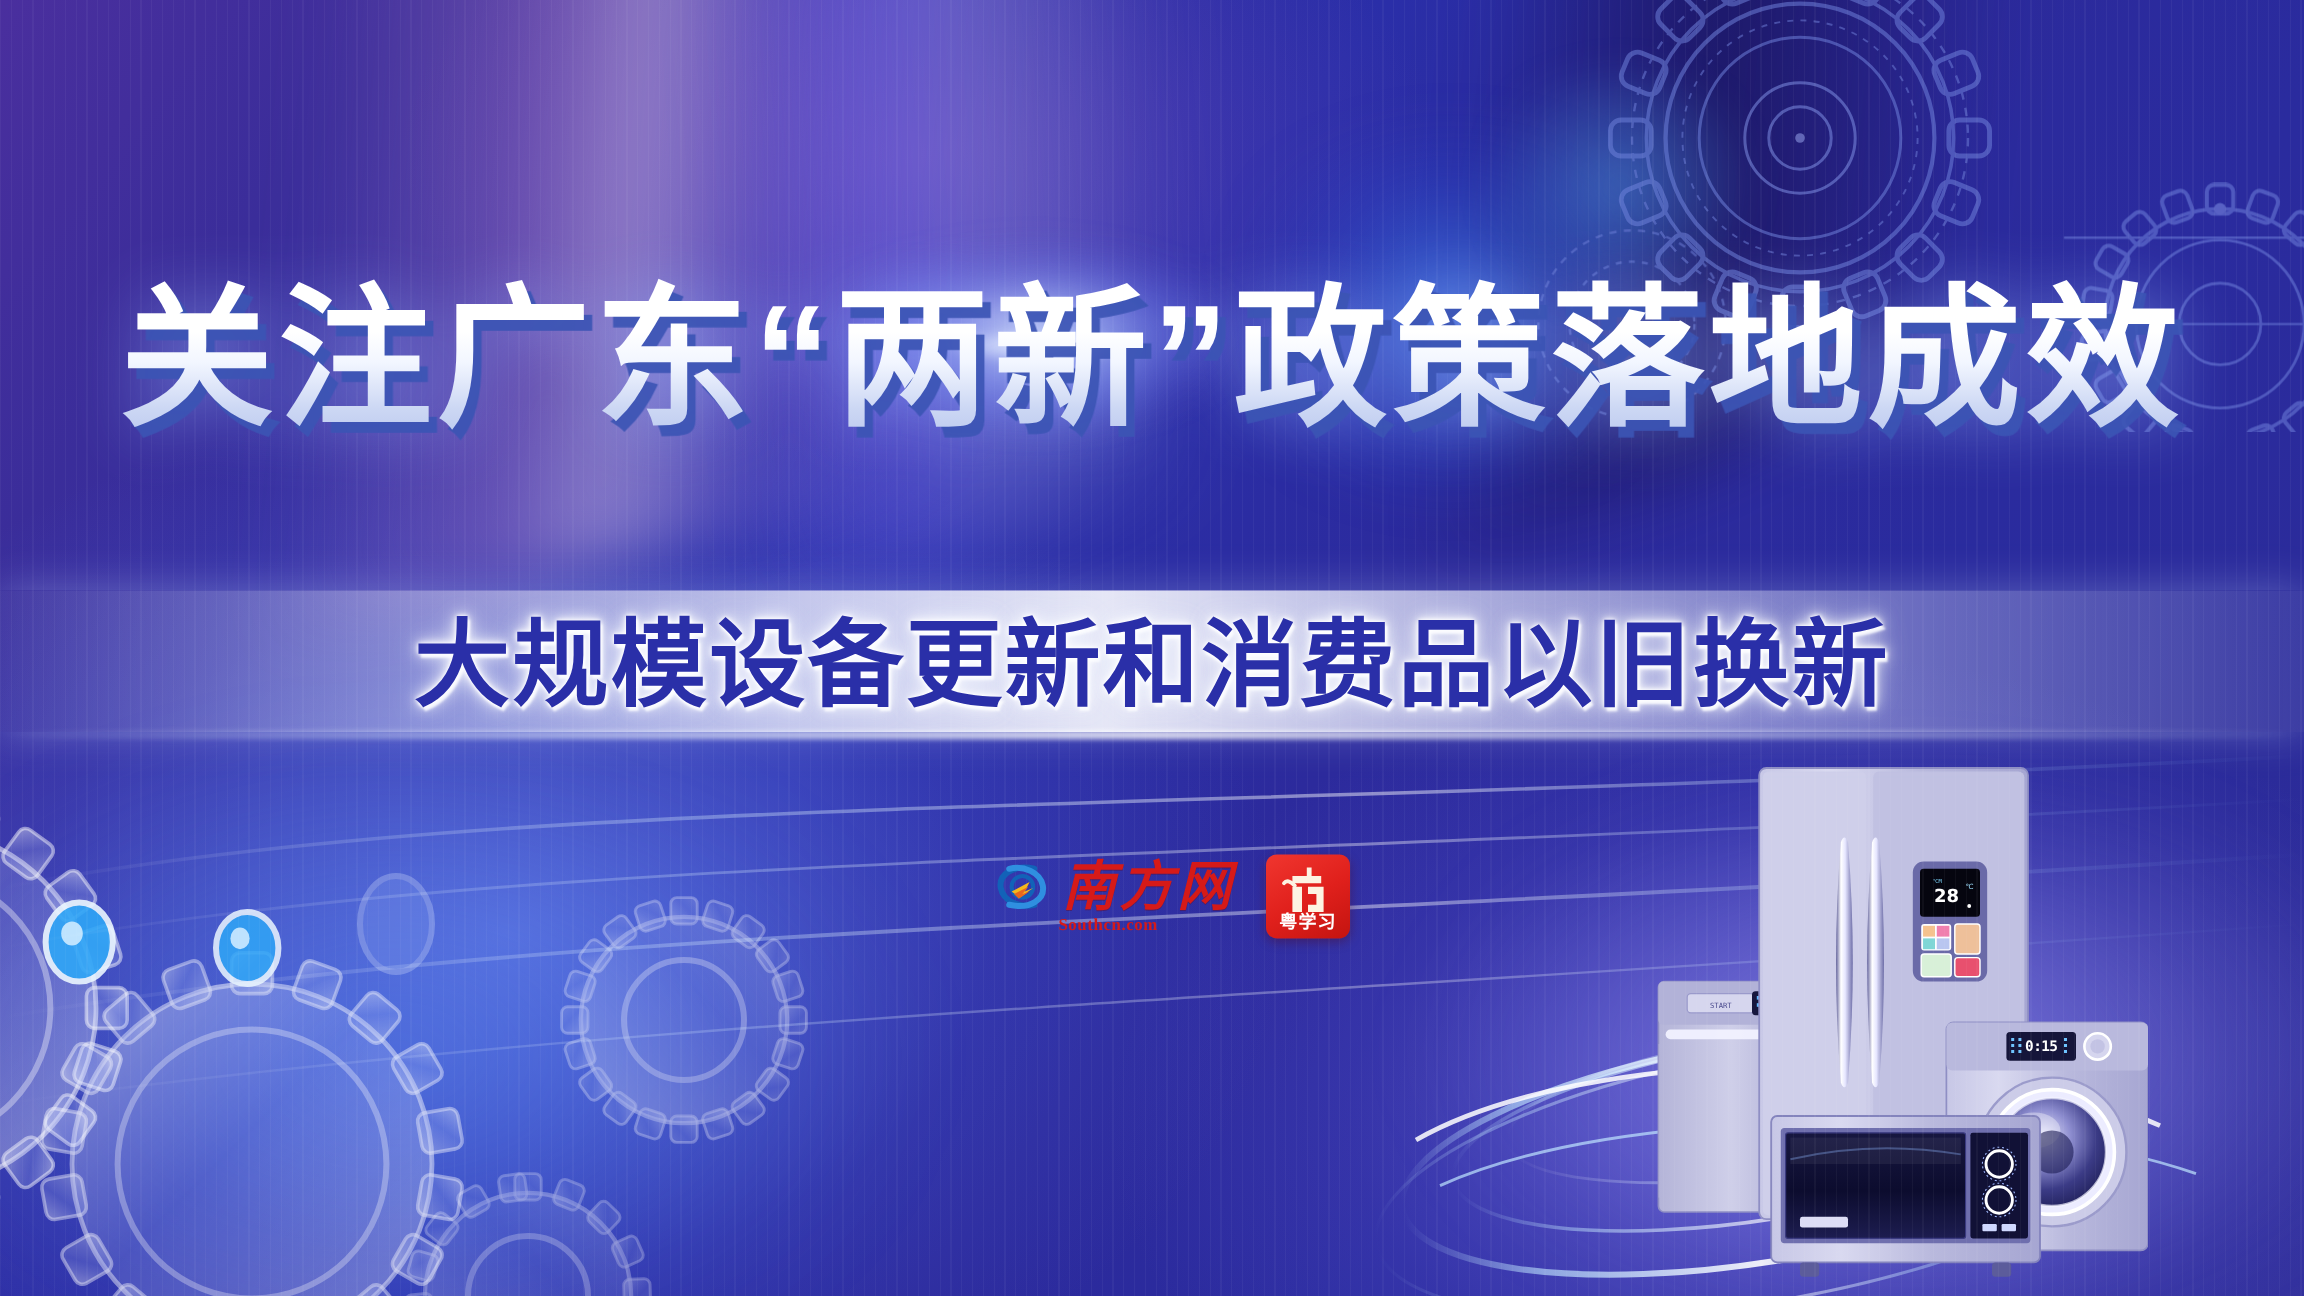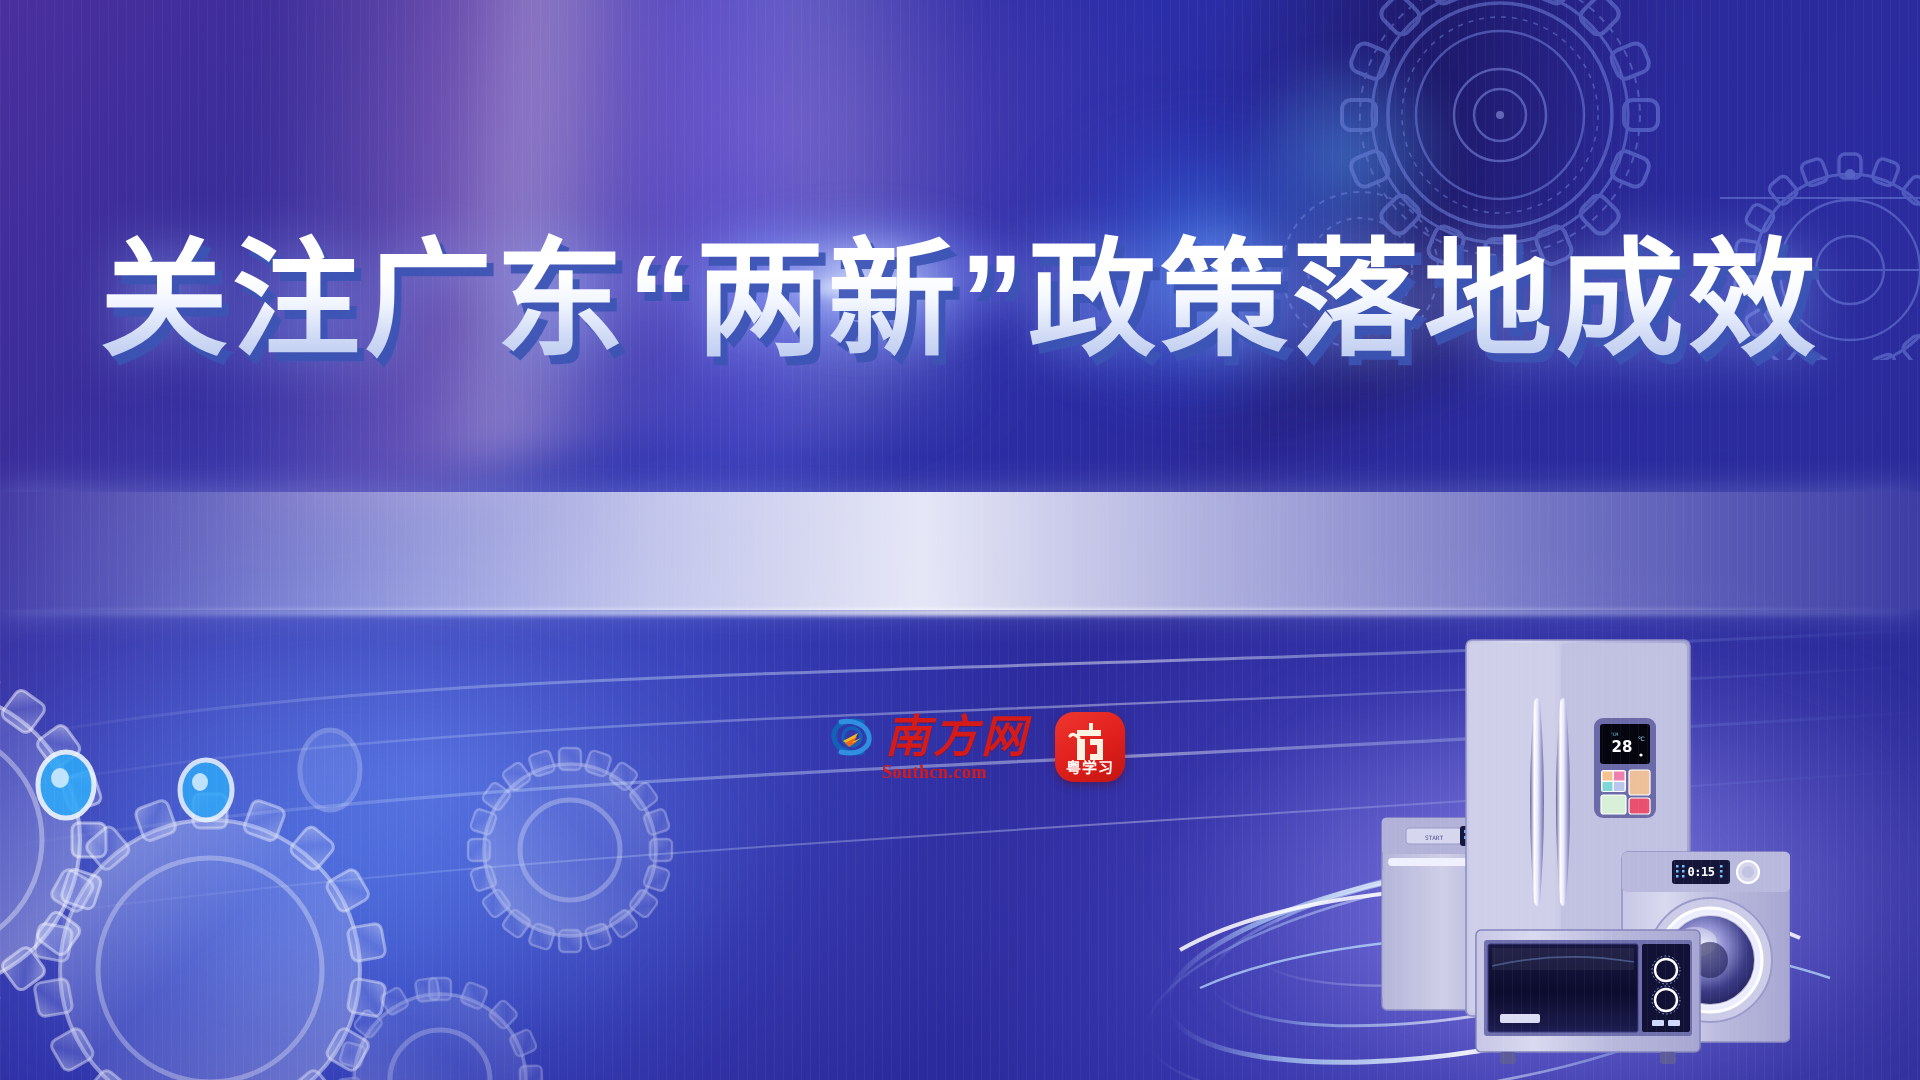--- a/index.html
+++ b/index.html
@@ -140,25 +140,25 @@
   .southcn{display:flex;flex-direction:column;align-items:flex-start;text-align:center;}
   .southcn-top{display:flex;align-items:center;gap:9px;}
   .southcn-word{
     font-family:"Liberation Serif","DejaVu Serif",serif;
     font-size:45px;font-weight:bold;color:#d61a18;letter-spacing:3px;
     line-height:1;font-style:italic;
     text-shadow:0 1px 0 rgba(120,0,0,0.35);
   }
   .southcn-en{
     font-family:"Liberation Serif","DejaVu Serif",serif;
-    font-size:18px;font-weight:bold;color:#d61a18;letter-spacing:0.5px;
+    font-size:14px;font-weight:bold;color:#d61a18;letter-spacing:0.5px;
     margin-left:54px;margin-top:2px;line-height:1;
   }
   .yue-icon{
-    width:70px;height:70px;border-radius:19px;
+    width:70px;height:70px;border-radius:9px;
     background:linear-gradient(150deg,#f0362f 0%,#e0201c 52%,#c41410 100%);
     box-shadow:0 3px 9px rgba(90,0,0,0.35);
     position:relative;display:flex;align-items:flex-end;justify-content:center;
     padding-bottom:5px;overflow:hidden;
   }
   .yue-label{
     font-family:"Liberation Sans","DejaVu Sans",sans-serif;
     font-size:15px;font-weight:bold;color:#ffffff;letter-spacing:1px;
     position:relative;z-index:3;
   }
@@ -576,20 +576,21 @@
     </g>
   </svg>
 
   <div class="scanlines"></div>
 
   <div class="title-wrap">
     <div class="main-title">关注广东“两新”政策落地成效</div>
   </div>
 
   <div class="sub-band"></div>
+  <div class="sub-title">大规模设备更新和消费品以旧换新</div>
 
   <div class="logo-row">
 
     <div class="southcn">
       <div class="southcn-top">
         <svg width="48" height="48" viewBox="0 0 48 48">
           <path d="M34 9 C16 5, 4 14, 6 25 C8 36, 22 42, 34 39" fill="none" stroke="#1262b8" stroke-width="5" stroke-linecap="round"></path>
           <path d="M13 39 C31 43, 43 34, 41 23 C39 12, 25 6, 13 9" fill="none" stroke="#2f8fe0" stroke-width="5" stroke-linecap="round"></path>
           <circle cx="24" cy="24" r="9" fill="none" stroke="#1262b8" stroke-width="3.4"></circle>
           <path d="M15 28 L30 20 L26 28 L33 25 L22 33 Z" fill="#f4b81c"></path>

